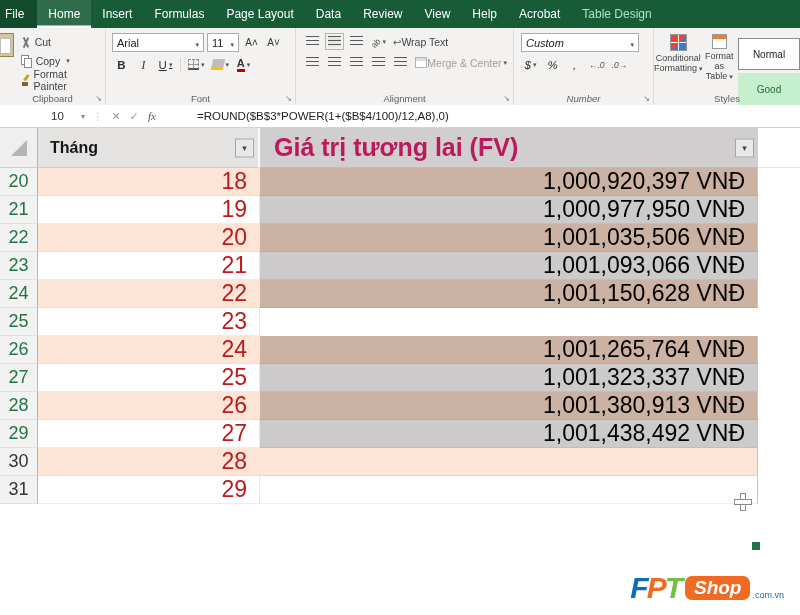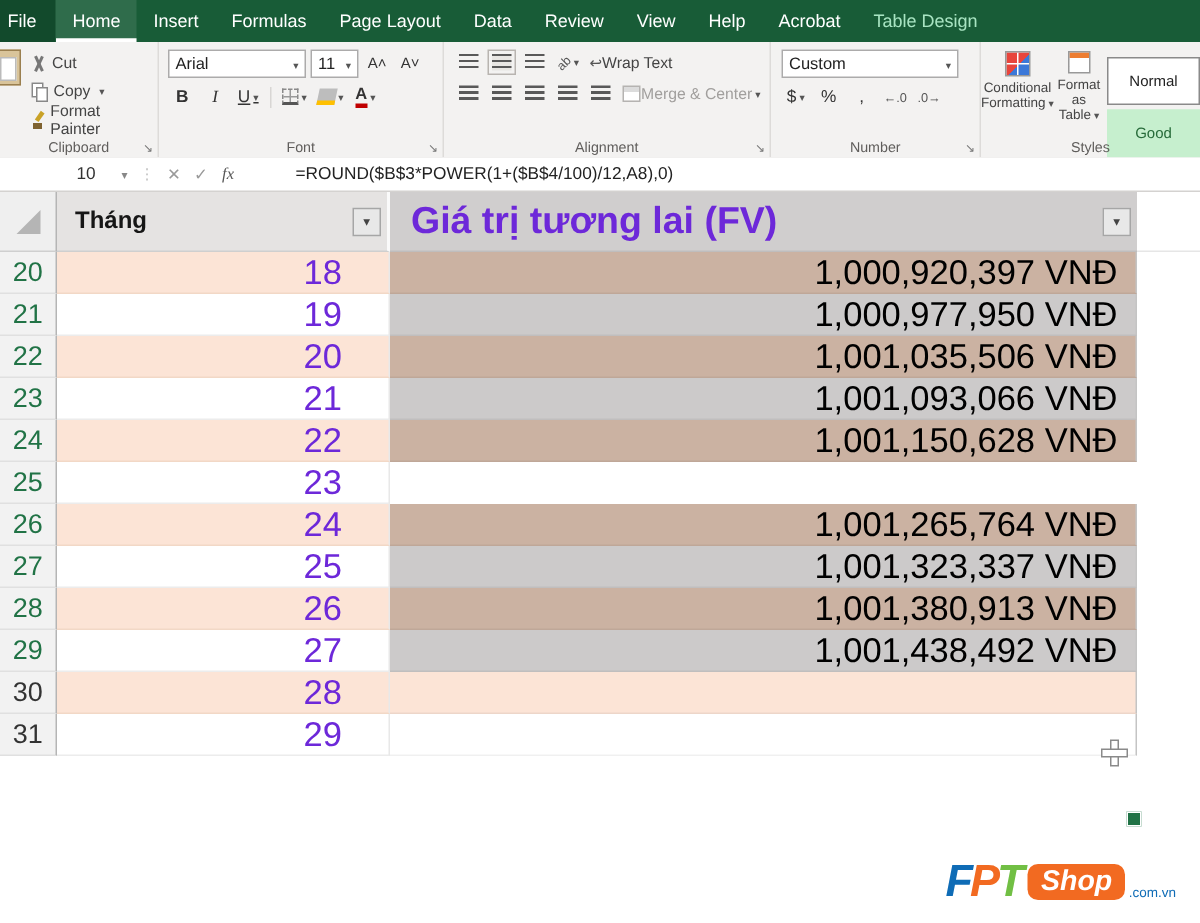--- a/index.html
+++ b/index.html
@@ -63,21 +63,21 @@
   .align-body{padding:5px 4px 0 7px;display:flex;flex-direction:column;gap:4px;}
   .al-ic{width:13px;height:11px;background:repeating-linear-gradient(to bottom,#595959 0 1.5px,transparent 1.5px 4px);}
   .al-sel{outline:1px solid #B8B4B0;outline-offset:2px;background-color:#E8E6E3;}
   .ic-orient::before{content:"ab";display:inline-block;transform:rotate(-45deg);font-size:8.5px;color:#555;}
   .ic-wrap::before{content:"↩";font-size:10px;color:#555;}
   .lbl{font-size:10.5px;color:#444;white-space:nowrap;}
   .lbl-gray{color:#A19F9D;}
   .ic-merge{width:13px;height:9px;border:1px solid #b5b3b1;background:linear-gradient(#dcdcdc 0 3px,#fff 3px);}
 
   
-  .g-num{width:140px;}
+  .g-num{width:140px;font-style:italic;}
   .num-body{padding:5px 5px 0 7px;display:flex;flex-direction:column;gap:4px;}
   .w-fmt{width:118px;}
   .ic-incdec::before{content:"←.0";font-size:8.5px;color:#555;}
   .ic-decdec::before{content:".0→";font-size:8.5px;color:#555;}
 
   
   .g-styles{width:146px;border-right:none;}
   .styles-body{display:flex;padding-top:4px;}
   .bigbtn{width:54px;display:flex;flex-direction:column;align-items:center;gap:2px;padding-top:2px;}
   .biglabel{font-size:9px;line-height:10px;text-align:center;color:#444;}
@@ -105,33 +105,33 @@
 
   
   .grid{position:absolute;top:128px;left:0;width:800px;height:487px;background:#fff;overflow:hidden;}
   .gridhead{display:flex;height:40px;}
   .corner{width:38px;background:#EFEFEF;border-right:1px solid #B5B5B5;border-bottom:1px solid #CFCFCF;
     box-sizing:border-box;display:flex;align-items:center;justify-content:center;}
   .corner-tri{width:0;height:0;border-bottom:16px solid #B5B5B5;border-left:16px solid transparent;}
   .h-thang{width:222px;background:#E5E3E2;display:flex;align-items:center;padding-left:12px;box-sizing:border-box;
     font-weight:bold;font-size:16px;color:#161616;position:relative;border-right:2px solid #FAFAFA;border-bottom:1px solid #CFCFCF;}
   .h-fv{width:498px;background:#D0CECE;display:flex;align-items:center;padding-left:14px;box-sizing:border-box;
-    font-weight:bold;font-size:25px;color:#6d28d9;position:relative;border-bottom:1px solid #BFBDBD;}
+    font-weight:bold;font-size:25px;color:#be185d;position:relative;border-bottom:1px solid #BFBDBD;}
   .h-rest{flex:1;background:#fff;border-bottom:1px solid #E6E6E6;}
   .filterbtn{position:absolute;right:4px;top:50%;transform:translateY(-50%);width:19px;height:19px;
     background:#E8E8E8;border:1px solid #A6A6A6;display:flex;align-items:center;justify-content:center;box-sizing:border-box;}
   .filterbtn::after{content:"▾";font-size:9px;color:#444;font-weight:normal;}
 
   .rows{display:flex;flex-direction:column;}
   .row{display:flex;height:28px;}
   .rh{width:38px;display:flex;align-items:center;justify-content:center;font-size:18px;color:#217346;
     background:#F2F2F2;border-right:1px solid #B5B5B5;border-bottom:1px solid #E0E0E0;box-sizing:border-box;}
   .row:nth-child(n+11) .rh{color:#333;}
-  .c-thang{width:222px;display:flex;align-items:center;justify-content:flex-end;padding-right:31px;box-sizing:border-box;
-    font-size:23px;color:#6d28d9;background:#fff;border-bottom:1px solid #ECECEC;border-right:1px solid #E8E8E8;}
+  .c-thang{width:222px;display:flex;align-items:center;justify-content:flex-end;padding-right:12px;box-sizing:border-box;
+    font-size:23px;color:#b91c1c;background:#fff;border-bottom:1px solid #ECECEC;border-right:1px solid #E8E8E8;}
   .row:nth-child(odd) .c-thang{background:#FCE4D6;border-bottom-color:#F2D8C6;}
   .c-fv{width:498px;display:flex;align-items:center;justify-content:flex-end;padding-right:12px;box-sizing:border-box;
     font-size:23px;color:#000;background:#fff;border-bottom:1px solid rgba(0,0,0,0.06);border-right:1px solid #C4C4C4;}
   .row:nth-child(odd) .c-fv{background:#FCE4D6;}
   .row:nth-child(-n+10):nth-child(even) .c-fv{background:#CCCACA;}
   .row:nth-child(-n+10):nth-child(odd) .c-fv{background:#CBB2A2;}
   .c-rest{flex:1;background:#fff;}
 
   .fillhandle{position:absolute;left:751px;top:541px;width:8px;height:8px;background:#217346;border:1.5px solid #fff;box-sizing:content-box;}
   .cellcursor{position:absolute;left:735px;top:494px;width:16px;height:16px;}

